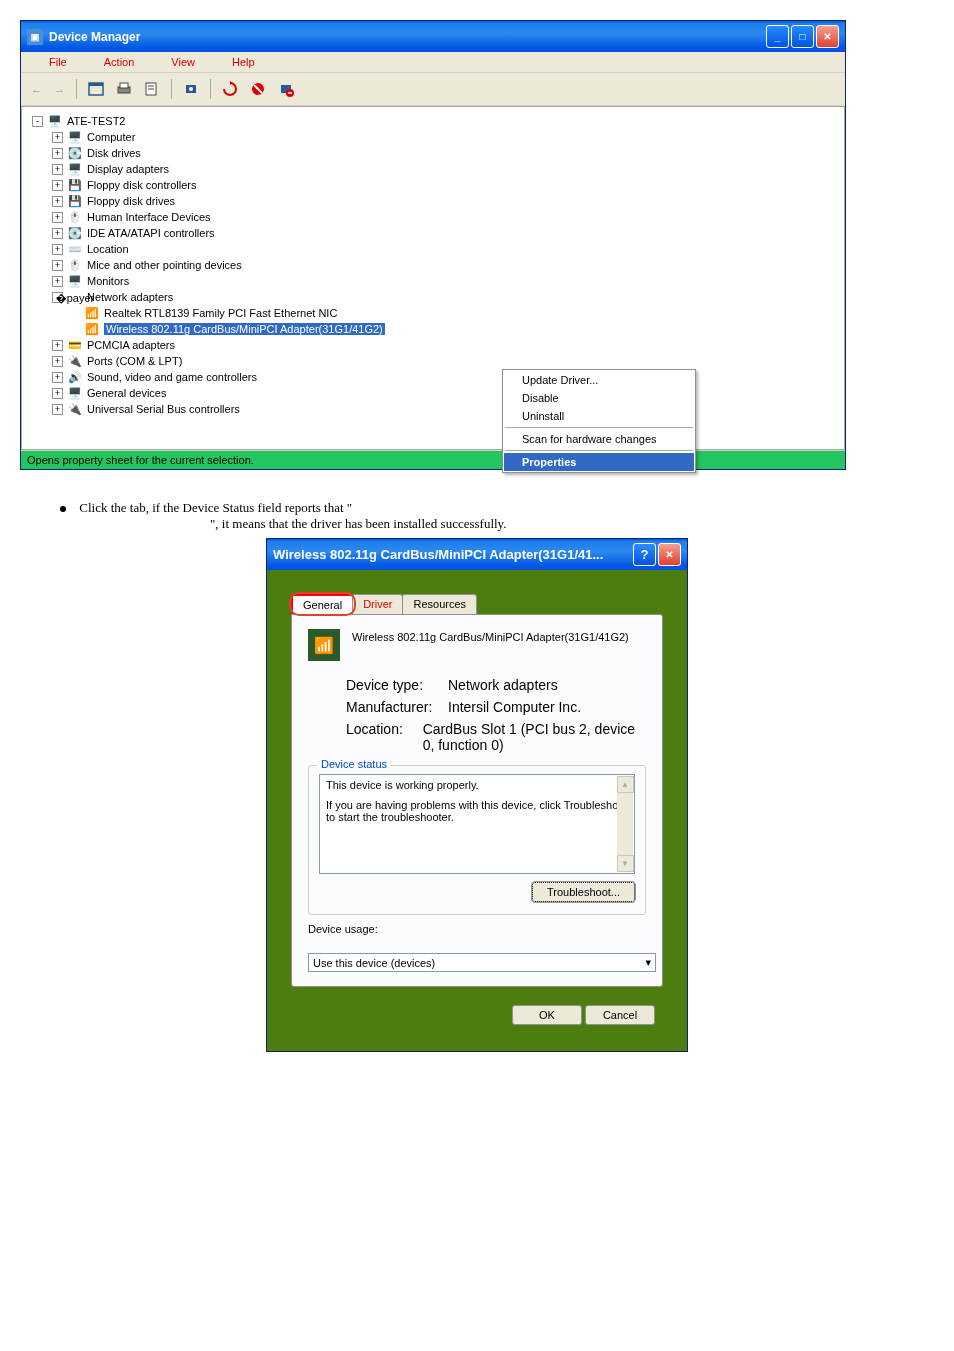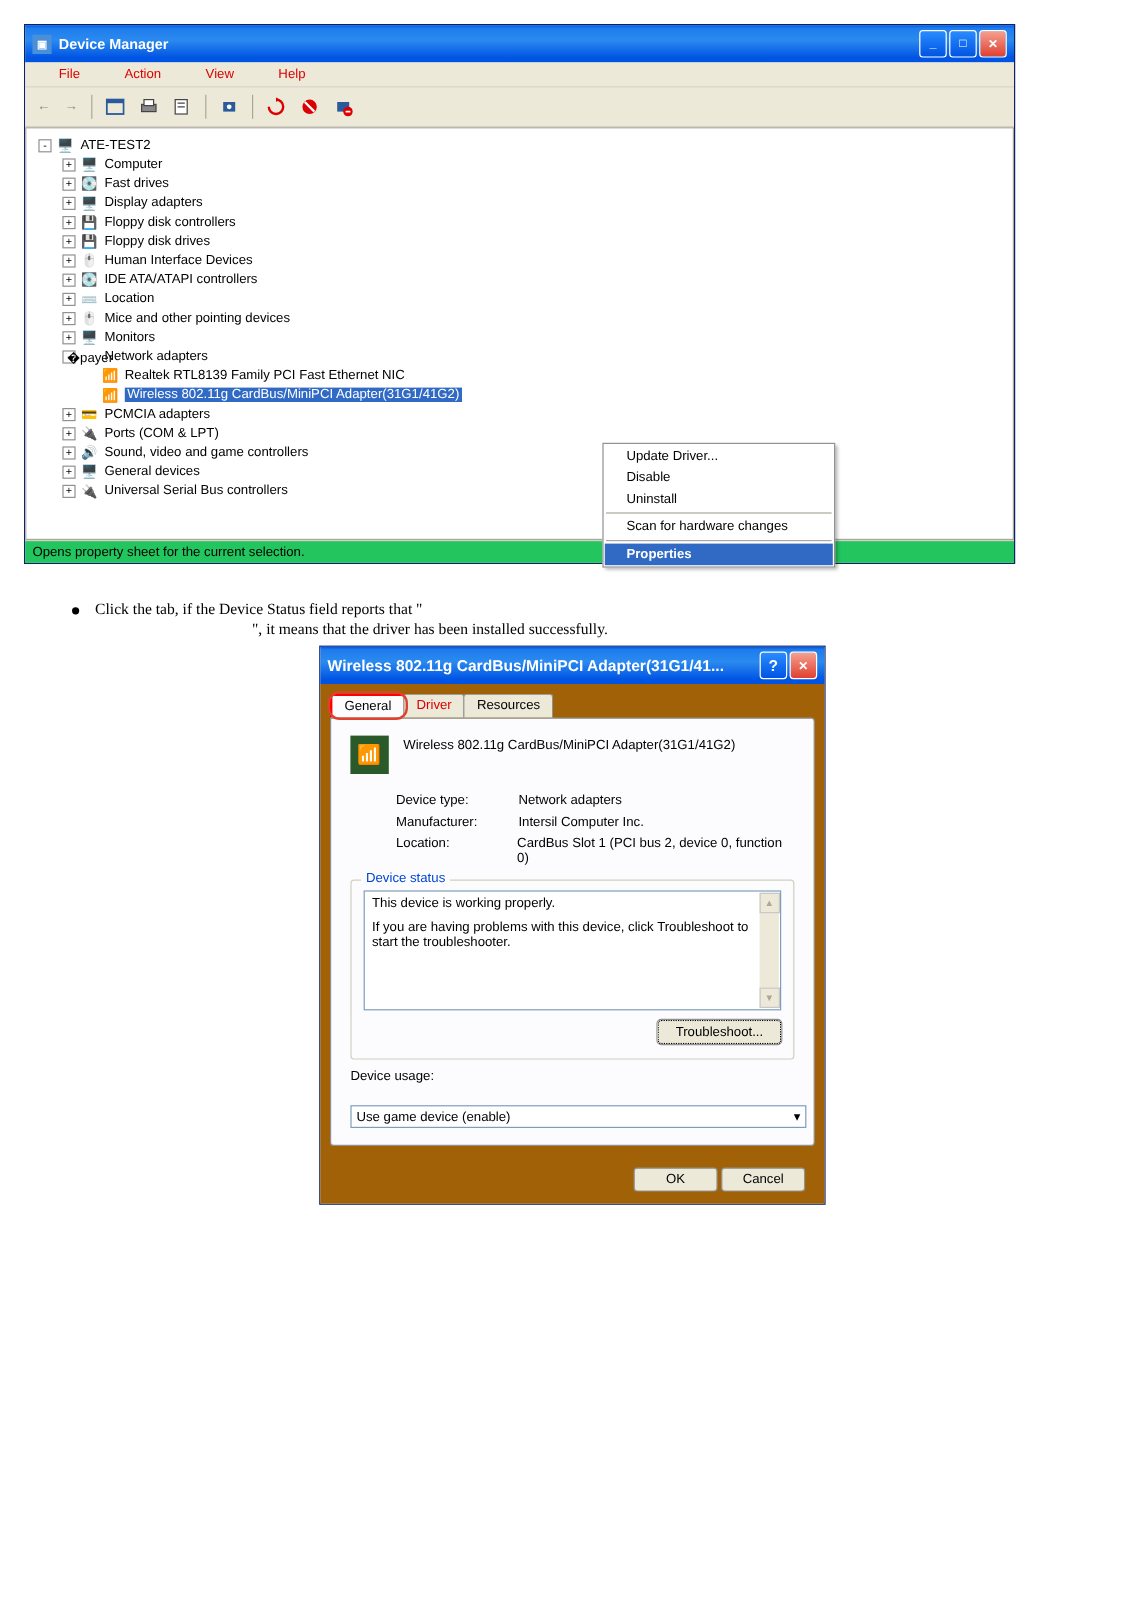--- a/index.html
+++ b/index.html
@@ -31,31 +31,31 @@
 .ctx-menu{position:absolute;left:480px;top:262px;background:#fff;border:1px solid #919191;box-shadow:2px 2px 3px rgba(0,0,0,0.3);min-width:190px;padding:1px}
 .ctx-item{padding:3px 20px 3px 18px;font-size:11px}
 .ctx-item.hl{background:#316ac5;color:#fff;font-weight:bold}
 .ctx-sep{height:1px;background:#aca899;margin:2px 1px}
 .statusbar{background:#22c55e;border-top:1px solid #d4d0c8;padding:3px 6px;font-size:11px}
 .guide{padding:10px 0 0 40px;font-family:Liberation Serif, serif;font-size:13px}
 .bullet{display:inline-block;width:6px;height:6px;background:#000;border-radius:50%;margin-right:10px;vertical-align:middle}
 .dialog{width:420px;margin:6px auto 0;border:1px solid #0a246a}
 .dialog .titlebar{font-size:13px}
 .q-btn{width:21px;height:21px;border:1px solid #fff;border-radius:3px;background:linear-gradient(to bottom,#2a8cff,#0054e3);color:#fff;display:flex;align-items:center;justify-content:center;font-weight:bold}
-.dialog-body{background:#a16207;padding:0}
+.dialog-body{background:#4d7c0f;padding:16px}
 .tabs{display:flex;padding:8px 8px 0 8px;position:relative}
 .tab{background:#ece9d8;border:1px solid #919191;border-bottom:none;padding:3px 10px;font-size:11px;margin-right:-1px;border-radius:3px 3px 0 0;position:relative}
 .tab.active{background:#fcfcfe;z-index:2;border-color:#f00 #919191 #fcfcfe #f00;border-width:2px 1px 0 2px;padding:3px 10px}
 .tab.circled{position:relative}
 .tab.circled::before{content:"";position:absolute;left:-4px;right:-4px;top:-4px;bottom:-2px;border:2px solid #e04030;border-radius:10px;pointer-events:none}
 .tab-panel{background:#fcfcfe;border:1px solid #919191;margin:0 8px 8px 8px;padding:14px 16px;border-radius:0 3px 3px 3px}
 .dev-header{display:flex;align-items:flex-start;gap:12px;margin-bottom:16px}
 .dev-icon{width:32px;height:32px;display:flex;align-items:center;justify-content:center;background:#2a5a2a;color:#fff;font-size:16px}
 .dev-name{font-size:11px;padding-top:2px}
-.prop-row{display:flex;margin:6px 0 6px 38px;font-size:11px}
+.prop-row{display:flex;margin:6px 0 6px 38px;font-size:14px}
 .prop-label{width:102px}
 .fieldset{border:1px solid #d0d0bf;border-radius:3px;margin:12px 0 8px 0;padding:8px 10px 12px 10px;position:relative}
 .legend{position:absolute;top:-8px;left:8px;background:#fcfcfe;padding:0 4px;color:#0046d5;font-size:11px}
 .status-box{background:#fff;border:1px solid #7f9db9;padding:4px 6px;height:90px;font-size:11px;overflow:auto;position:relative}
 .btn{background:#ece9d8;border:1px solid #919191;border-radius:3px;padding:3px 14px;font-size:11px;min-width:70px}
 .btn-row{text-align:right;margin-top:8px}
 .dropdown{width:100%;background:#fff;border:1px solid #7f9db9;padding:2px 4px;font-size:11px;display:flex;align-items:center;justify-content:space-between}
 .dropdown-arrow{color:#000}
 .dlg-buttons{text-align:right;padding:10px 16px}
 .red-text{color:#d00}
@@ -141,21 +141,21 @@
         <span>ATE-TEST2</span>
       </div>
     <div class="tree-row indent-1">
         <span class="tree-expand">+</span>
         <span class="tree-icon">🖥️</span>
         <span>Computer</span>
       </div>
     <div class="tree-row indent-1">
         <span class="tree-expand">+</span>
         <span class="tree-icon">💽</span>
-        <span>Fast drives</span>
+        <span>Disk drives</span>
       </div>
     <div class="tree-row indent-1">
         <span class="tree-expand">+</span>
         <span class="tree-icon">🖥️</span>
         <span>Display adapters</span>
       </div>
     <div class="tree-row indent-1">
         <span class="tree-expand">+</span>
         <span class="tree-icon">💾</span>
         <span>Floppy disk controllers</span>
@@ -293,21 +293,21 @@
             <div class="scroll-arrow">▲</div>
             <div class="scroll-arrow">▼</div>
           </div>
         </div>
         <div class="btn-row"><button class="btn" style="border:1px dotted #000;outline:1px solid #919191">Troubleshoot...</button></div>
       </div>
 
       <div style="margin-top:6px">
         <div style="margin-bottom:18px">Device usage:</div>
         <div class="dropdown">
-          <span>Use game device (enable)</span>
+          <span>Use this device (devices)</span>
           <span class="dropdown-arrow">▾</span>
         </div>
       </div>
     </div>
     <div class="dlg-buttons">
       <button class="btn">OK</button>
       <button class="btn">Cancel</button>
     </div>
   </div>
 </div>

